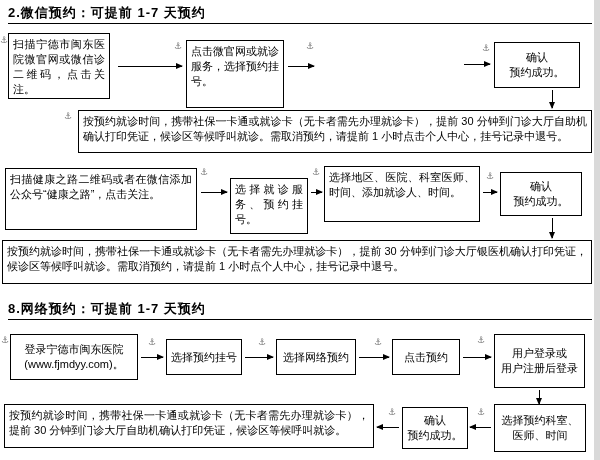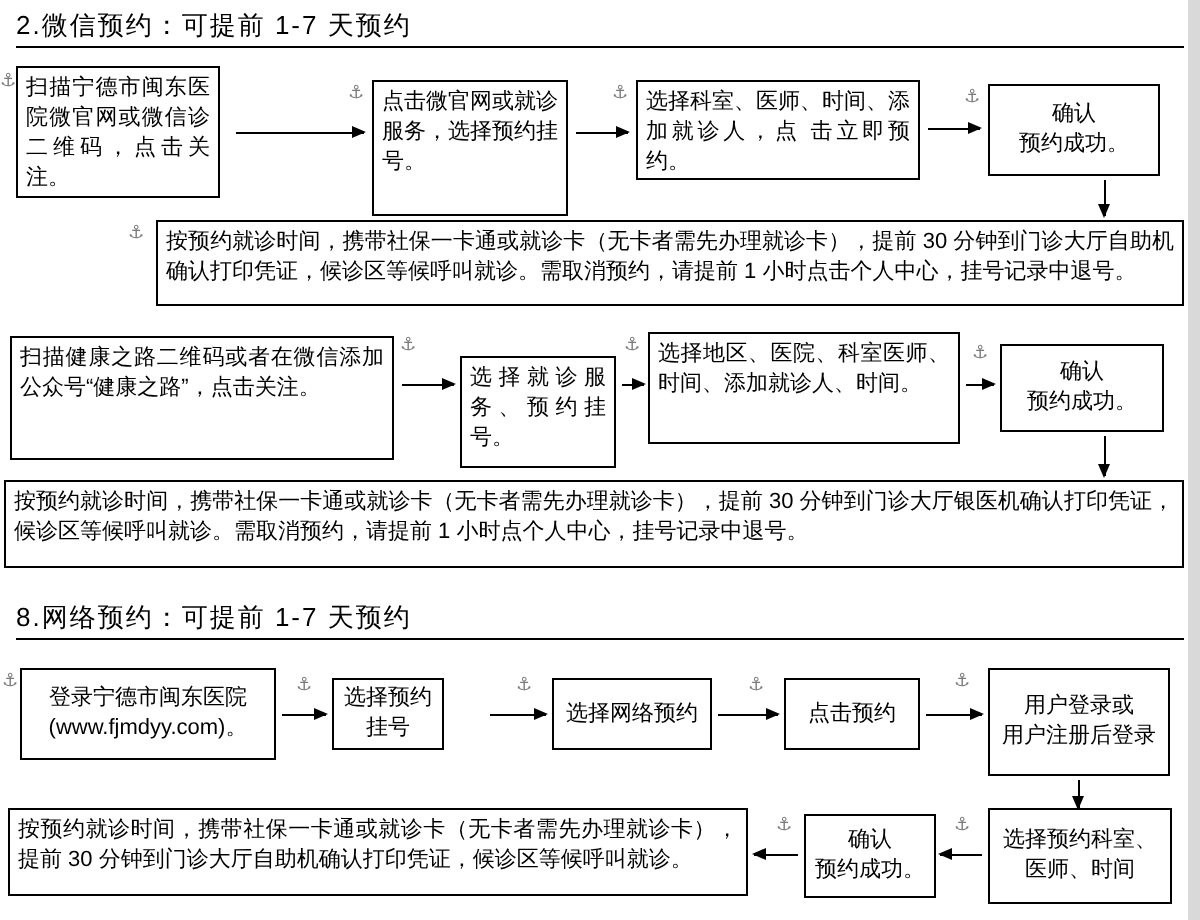--- a/index.html
+++ b/index.html
@@ -3,21 +3,21 @@
 <meta charset="utf-8">
 <style>
   html,body { margin:0; padding:0; background:#fff; }
   .page {
     position:relative; width:600px; height:460px; overflow:hidden;
     background:#fff; font-family:"Liberation Sans","DejaVu Sans",sans-serif;
     color:#000;
   }
   .sec-title {
     position:absolute; left:8px; width:584px; height:17px;
-    font-size:13px; font-weight:normal; letter-spacing:1px;
+    font-size:13px; font-weight:bold; letter-spacing:1px;
     border-bottom:1px solid #000; padding-bottom:2px;
   }
   .box {
     position:absolute; box-sizing:border-box;
     border:1px solid #000; background:#fff;
     font-size:11px; line-height:15px; padding:3px 4px;
     white-space:pre-line; overflow:hidden;
   }
   .c { text-align:center; display:flex; align-items:center; justify-content:center; }
   .j { text-align:justify; }
@@ -45,21 +45,20 @@
 <body>
 
 <div class="page">
 
   <div class="sec-title" style="top:4px;">2.微信预约：可提前 1-7 天预约</div>
 
   <div class="box j" style="left:8px;   top:33px; width:102px; height:66px;">扫描宁德市闽东医院微官网或微信诊二维码，点击关注。</div>
   <div class="ar ar-right" style="left:118px; top:66px; width:64px;"></div>
   <div class="box j" style="left:186px; top:40px; width:98px;  height:68px;">点击微官网或就诊服务，选择预约挂号。</div>
   <div class="ar ar-right" style="left:288px; top:66px; width:26px;"></div>
-  <div class="box j" style="left:318px; top:40px; width:142px; height:50px;">选择科室、医师、时间、添加就诊人，点 击立即预约。</div>
   <div class="ar ar-right" style="left:464px; top:64px; width:26px;"></div>
   <div class="box c" style="left:494px; top:42px; width:86px;  height:46px;">确认
 预约成功。</div>
   <div class="ar ar-down" style="left:552px; top:90px; height:18px;"></div>
   <div class="box j" style="left:78px; top:110px; width:514px; height:43px;">按预约就诊时间，携带社保一卡通或就诊卡（无卡者需先办理就诊卡），提前 30 分钟到门诊大厅自助机确认打印凭证，候诊区等候呼叫就诊。需取消预约，请提前 1 小时点击个人中心，挂号记录中退号。</div>
 
   <div class="box j" style="left:5px;   top:168px; width:192px; height:62px;">扫描健康之路二维码或者在微信添加公众号“健康之路”，点击关注。</div>
   <div class="ar ar-right" style="left:201px; top:192px; width:26px;"></div>
   <div class="box j" style="left:230px; top:166px; width:78px;  height:56px;margin-top:12px;">选 择 就 诊 服 务、预约挂号。</div>
   <div class="ar ar-right" style="left:311px; top:192px; width:11px;"></div>
@@ -68,21 +67,21 @@
   <div class="box c" style="left:500px; top:172px; width:82px;  height:44px;">确认
 预约成功。</div>
   <div class="ar ar-down" style="left:552px; top:218px; height:20px;"></div>
   <div class="box j" style="left:2px; top:240px; width:590px; height:44px;">按预约就诊时间，携带社保一卡通或就诊卡（无卡者需先办理就诊卡），提前 30 分钟到门诊大厅银医机确认打印凭证，候诊区等候呼叫就诊。需取消预约，请提前 1 小时点个人中心，挂号记录中退号。</div>
 
   <div class="sec-title" style="top:300px;">8.网络预约：可提前 1-7 天预约</div>
 
   <div class="box c" style="left:10px;  top:334px; width:128px; height:46px;">登录宁德市闽东医院
 (www.fjmdyy.com)。</div>
   <div class="ar ar-right" style="left:141px; top:357px; width:22px;"></div>
-  <div class="box c" style="left:166px; top:339px; width:56px;  height:36px;">选择预约挂号</div>
+  <div class="box c" style="left:166px; top:339px; width:76px;  height:36px;">选择预约挂号</div>
   <div class="ar ar-right" style="left:245px; top:357px; width:28px;"></div>
   <div class="box c" style="left:276px; top:339px; width:80px;  height:36px;">选择网络预约</div>
   <div class="ar ar-right" style="left:359px; top:357px; width:30px;"></div>
   <div class="box c" style="left:392px; top:339px; width:68px;  height:36px;">点击预约</div>
   <div class="ar ar-right" style="left:463px; top:357px; width:28px;"></div>
   <div class="box c" style="left:494px; top:334px; width:91px;  height:54px;">用户登录或
 用户注册后登录</div>
   <div class="ar ar-down" style="left:539px; top:390px; height:14px;"></div>
 
   <div class="box c" style="left:494px; top:404px; width:92px; height:48px;">选择预约科室、

